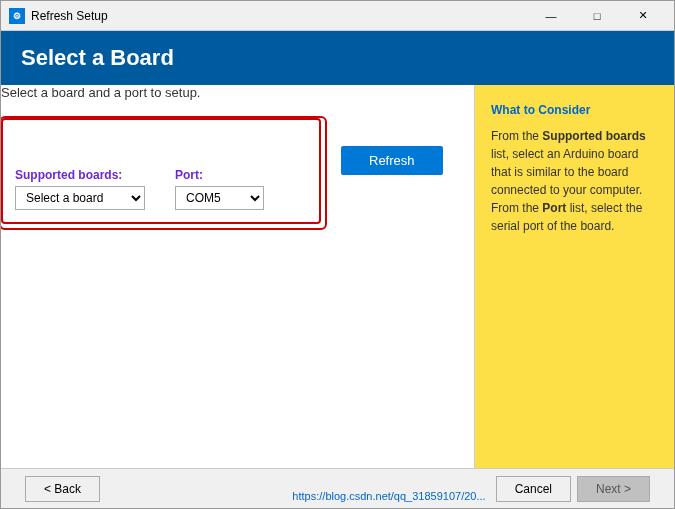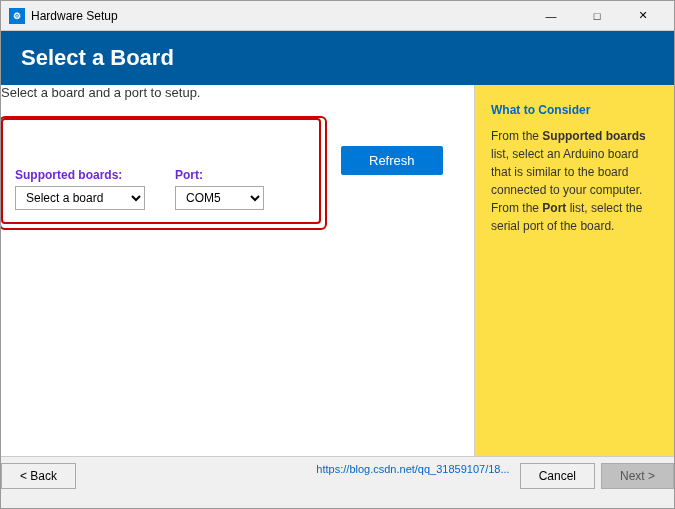--- a/index.html
+++ b/index.html
@@ -191,24 +191,24 @@
 
     .bold-word {
       font-weight: bold;
     }
 
     
     .footer {
       background: #f0f0f0;
       border-top: 1px solid #ccc;
       display: flex;
-      align-items: flex-start;
-      padding: 6px 0;
+      align-items: flex-end;
+      padding: 6px 24px;
       flex-shrink: 0;
-      height: 52px;
+      height: 40px;
     }
     .footer-left { flex: 1; }
     .footer-right {
       display: flex;
       gap: 6px;
       align-items: center;
     }
 
     .footer-link {
       color: #0066cc;
@@ -229,21 +229,21 @@
       color: #555;
     }
   </style>
 </head>
 <body>
 
 <div class="title-bar">
   <div class="title-bar-icon">
     <span>⚙</span>
   </div>
-  <span class="title-bar-text">Hardware Setup</span>
+  <span class="title-bar-text">Refresh Setup</span>
   <div class="title-bar-controls">
     <button class="title-btn">—</button>
     <button class="title-btn">□</button>
     <button class="title-btn close">✕</button>
   </div>
 </div>
 
 <div class="page-header">
   <h1>Select a Board</h1>
 </div>
@@ -290,18 +290,18 @@
       From the <span class="bold-word">Supported boards</span> list, select an Arduino board that is similar to the board connected to your computer. From the <span class="bold-word">Port</span> list, select the serial port of the board.
     </p>
   </div>
 
 </div>
 
 <div class="footer">
   <div class="footer-left">
     <button class="back-btn">&lt; Back</button>
   </div>
-  <a class="footer-link" href="#">https://blog.csdn.net/qq_31859107/18...</a>
+  <a class="footer-link" href="#">https://blog.csdn.net/qq_31859107/20...</a>
   <div class="footer-right">
     <button class="cancel-btn">Cancel</button>
     <button class="next-btn">Next &gt;</button>
   </div>
 </div>
 
 </body></html>

